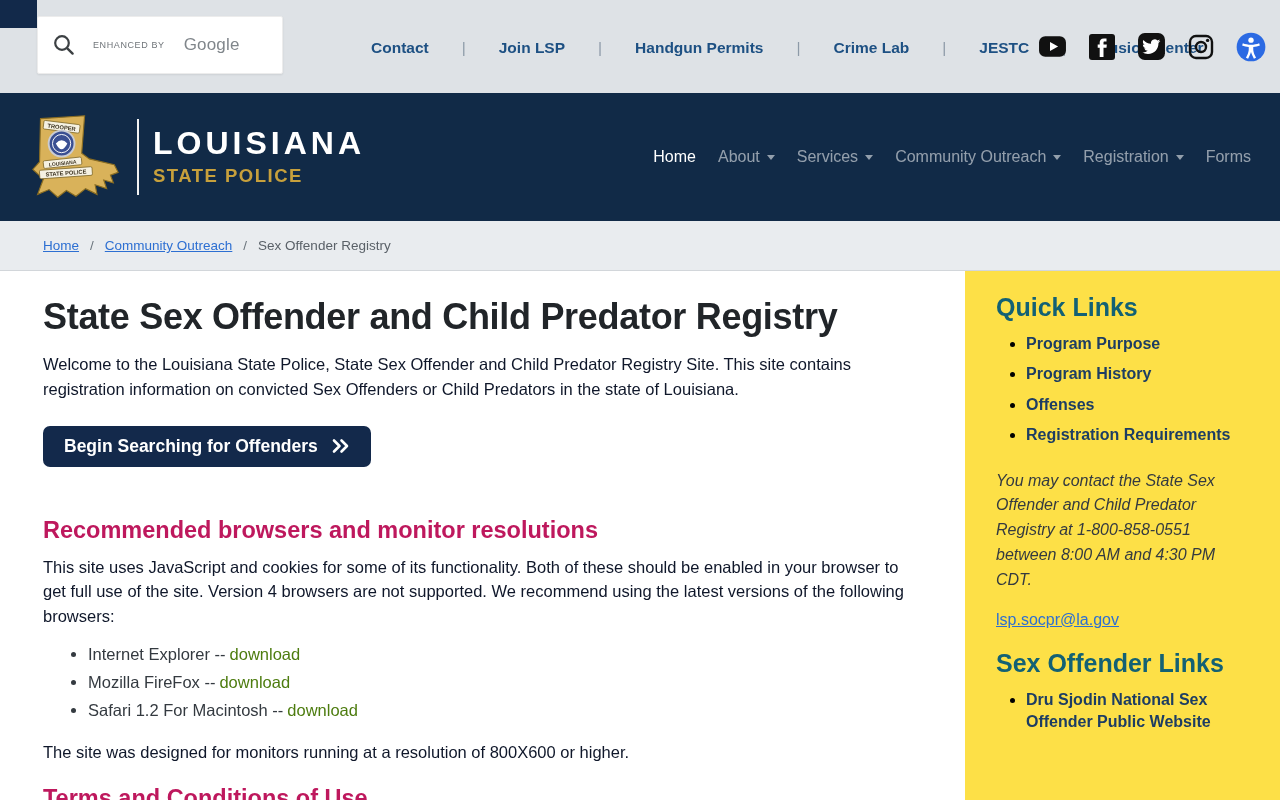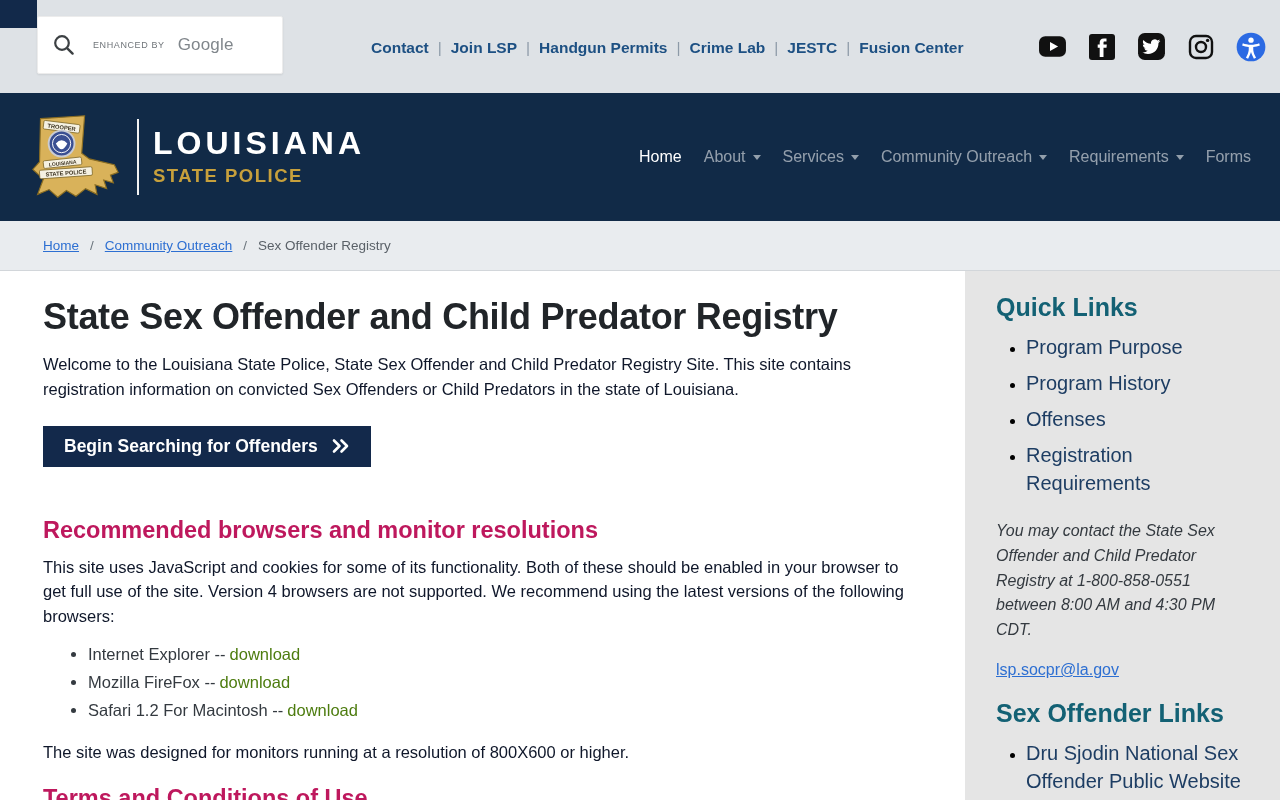--- a/index.html
+++ b/index.html
@@ -7,24 +7,24 @@
     font-family:"Liberation Sans","DejaVu Sans",sans-serif; }
 
   
   .topbar { position:relative; height:93px; background:#dee2e6; }
   .corner-block { position:absolute; left:0; top:0; width:37px; height:28px; background:#12294a; }
   .searchbox { position:absolute; left:37px; top:16px; width:246px; height:58px; background:#fff;
     border:1px solid #ececec; border-radius:2px; box-shadow:0 1px 2px rgba(0,0,0,.08);
     display:flex; align-items:center; padding:0 14px; cursor:text; }
   .searchbox .mag { flex:0 0 auto; }
   .enh { font-size:9px; letter-spacing:.6px; color:#70757a; margin-left:17px; font-weight:400; }
-  .goog { font-size:17px; color:#80868b; margin-left:13px; font-weight:500; letter-spacing:.2px; }
+  .goog { font-size:17px; color:#80868b; margin-left:19px; font-weight:500; letter-spacing:.2px; }
 
   .toplinks { position:absolute; left:362px; top:0; height:95px; display:flex; align-items:center;
-    font-size:15.5px; font-weight:700; }
+    font-size:15.5px; font-weight:700;gap:24px; }
   .toplinks a { color:#1d5083; text-decoration:none; margin:0 9px; white-space:nowrap; cursor:pointer; }
   .tl-sep { color:#8d9aa8; font-weight:400; }
 
   .social { position:absolute; right:14px; top:0; height:93px; display:flex; align-items:center; gap:21px; }
   .social .sicon { display:block; cursor:pointer; }
 
   
   .hdr { height:128px; background:#112a47; display:flex; align-items:center; padding:0 18px 0 27px; }
   .brand { display:flex; align-items:center; cursor:pointer; }
   .brand-badge { width:96px; height:92px; }
@@ -46,34 +46,34 @@
   .crumb-cur { color:#5a6168; }
   .c-sep { color:#6c757d; margin:0 11px; }
 
   
   .content { display:flex; height:562px; background:#fff; }
   main { flex:1 1 auto; padding:0 40px 0 43px; min-width:0; }
   h1 { font-size:36px; font-weight:700; color:#212529; letter-spacing:-.3px; margin:25px 0 14px; }
   .ptext { font-size:16.5px; line-height:1.5; color:#0f172a; }
   .intro { margin-bottom:22px; max-width:900px; }
   .search-btn { display:inline-flex; align-items:center; gap:13px; background:#13294b; color:#fff;
-    font-family:inherit; font-size:17.5px; font-weight:700; border:none; border-radius:0;
+    font-family:inherit; font-size:17.5px; font-weight:700; border:none; border-radius:7px;
     padding:10px 21px; cursor:pointer; margin:2px 0 30px; }
   h2.section { color:#be185d; font-size:23.5px; font-weight:700; margin:20px 0 11px; }
   .browser-list { margin:16px 0 20px; padding-left:45px; list-style:disc; color:#343a40; }
   .browser-list li { font-size:16.5px; margin-bottom:9px; }
   .dl-link { color:#4d7c0f; cursor:pointer; margin-left:4px; }
   .note { margin:20px 0 18px; }
 
   
-  aside { flex:0 0 315px; background:#e5e5e5; padding:22px 26px 12px 31px; height:529px;margin-left:12px; }
+  aside { flex:0 0 315px; background:#fde047; padding:22px 26px 12px 31px; height:529px;margin-left:12px; }
   aside h2 { color:#136174; font-size:25px; font-weight:700; margin:0 0 11px; }
   .side-list { list-style:disc; padding-left:30px; margin:0 0 22px; }
   .side-list li { margin-bottom:8px; line-height:1.4; }
-  .side-list a { color:#1d3d63; font-size:20px; font-weight:400; text-decoration:none; cursor:pointer; }
+  .side-list a { color:#1d3d63; font-size:16px; font-weight:700; text-decoration:none; cursor:pointer; }
   .side-p { font-size:16px; line-height:1.55; color:#343a40; margin:0 0 18px;font-style:italic; }
   .addr { margin-bottom:18px; }
   .email-link { display:inline-block; color:#2d6fd2; font-size:16px; text-decoration:underline;
     margin-bottom:20px; cursor:pointer; }
 </style>
 </head>
 <body>
 
 <div class="topbar">
   <div class="corner-block"></div>
@@ -164,21 +164,21 @@
       </a>
     <a class="nav-item">
         <span>Services</span>
         <span class="caret"></span>
       </a>
     <a class="nav-item">
         <span>Community Outreach</span>
         <span class="caret"></span>
       </a>
     <a class="nav-item">
-        <span>Requirements</span>
+        <span>Registration</span>
         <span class="caret"></span>
       </a>
     <a class="nav-item">
         <span>Forms</span>
       </a>
   </nav>
 </header>
 
 <div class="crumbbar">
   <a>Home</a>

